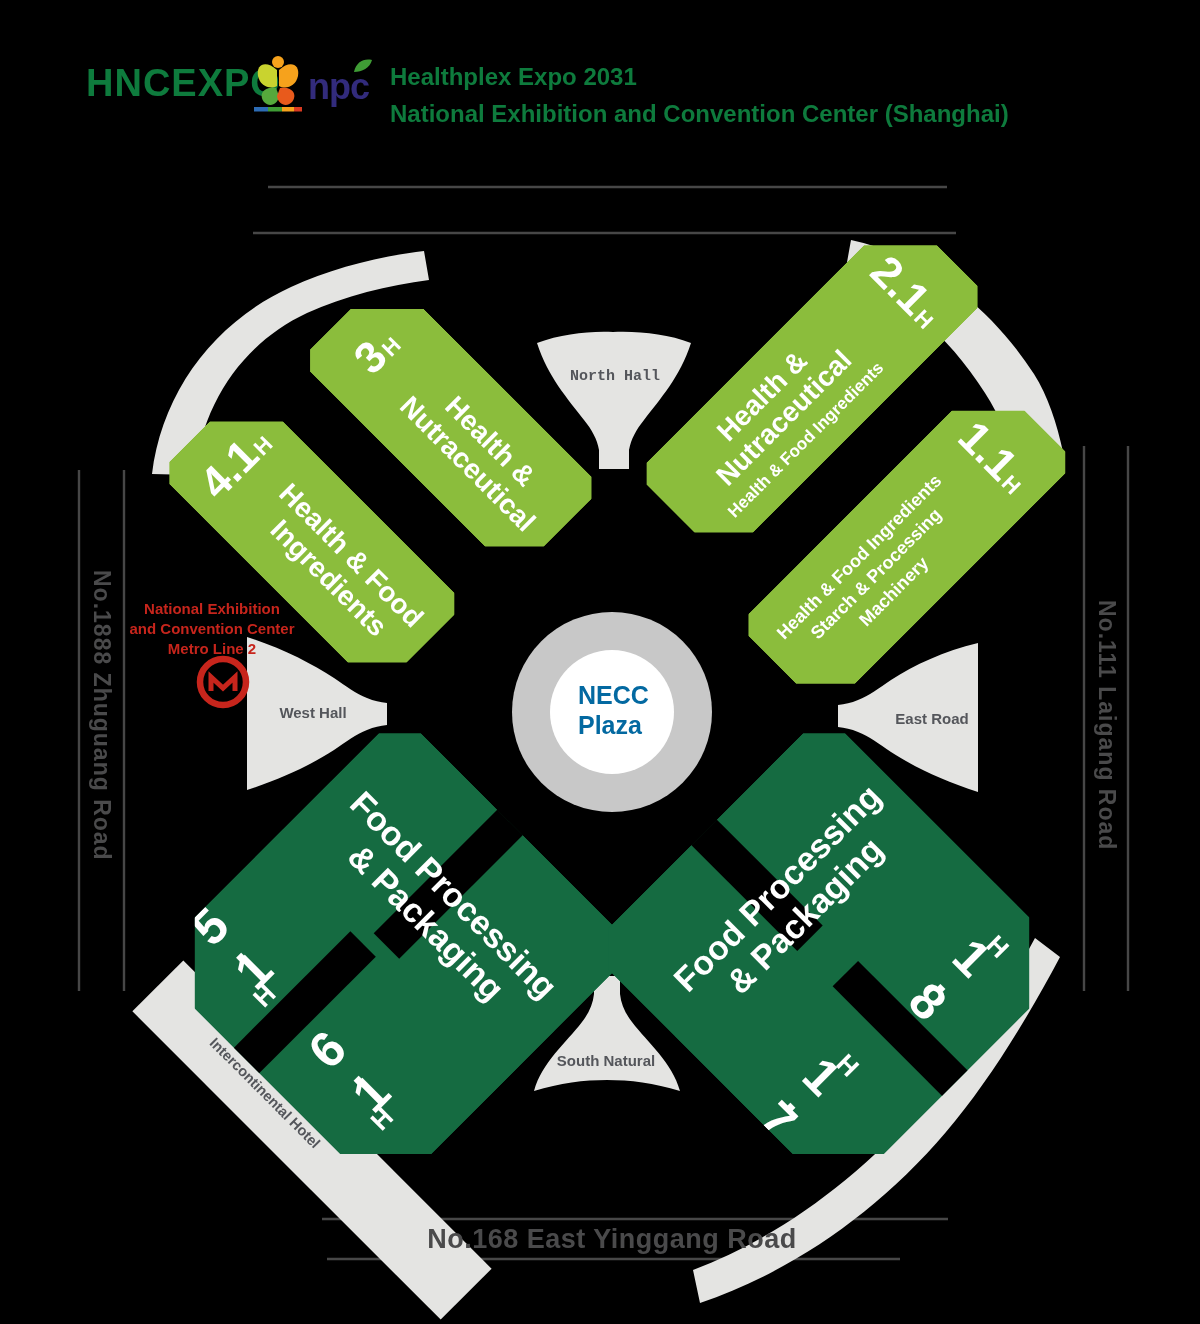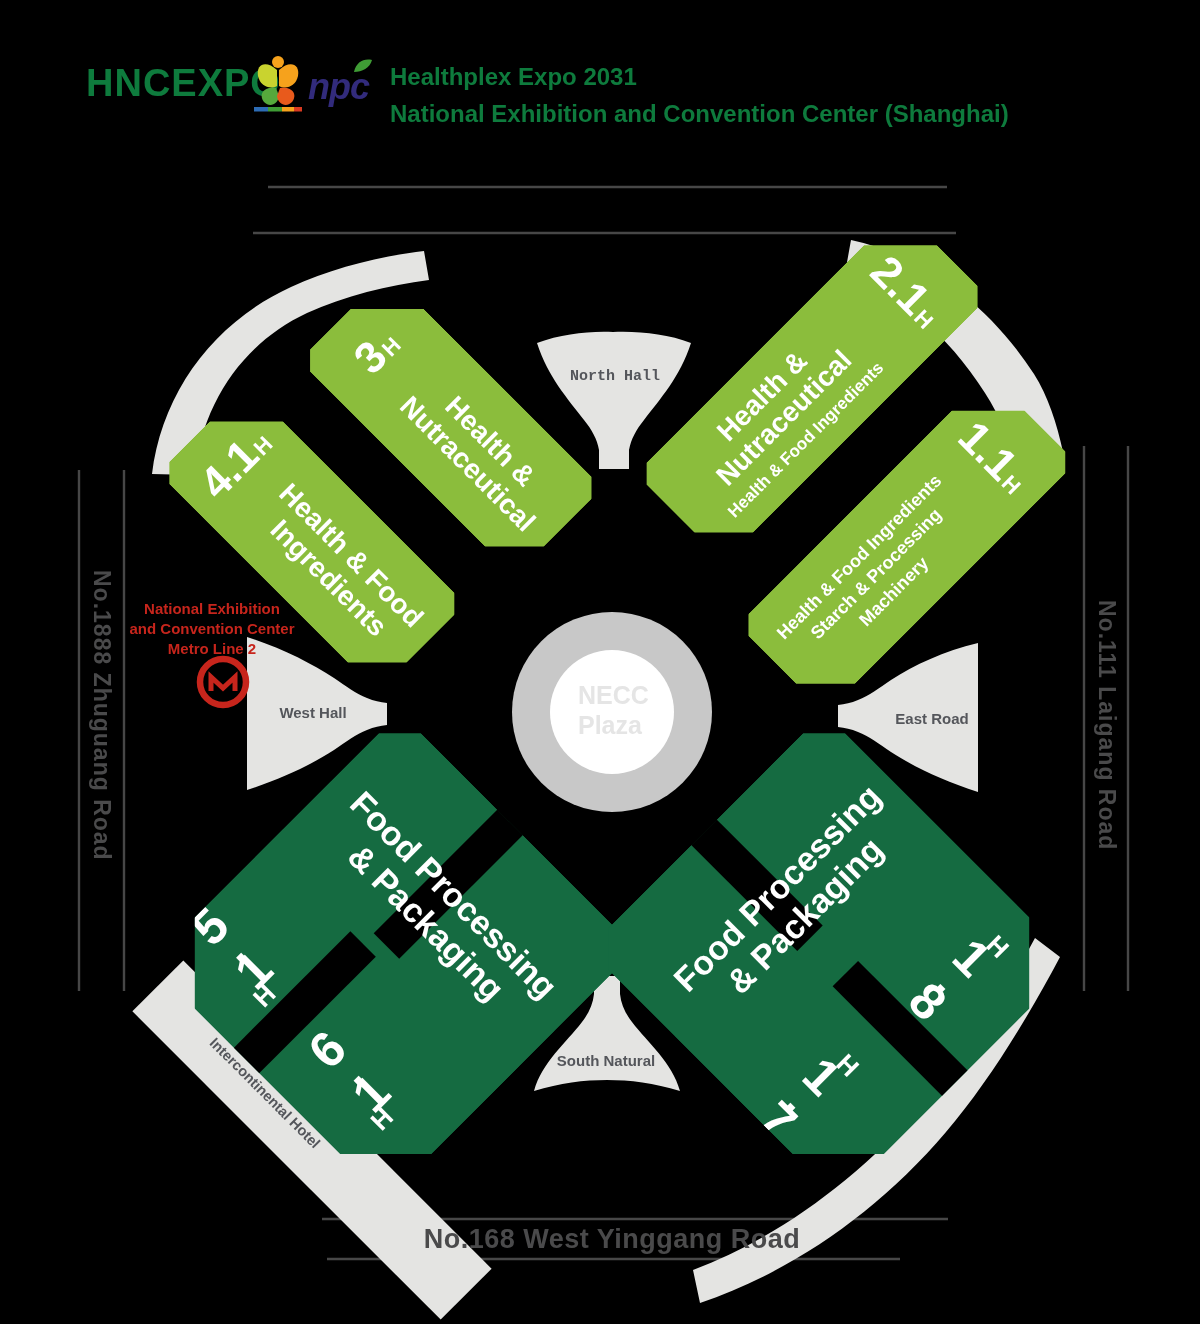--- a/index.html
+++ b/index.html
@@ -4,32 +4,32 @@
 <style>
   html,body{margin:0;padding:0;background:#000;}
   .canvas{position:relative;width:1200px;height:1324px;background:#000;overflow:hidden;
           font-family:"Liberation Sans",sans-serif;font-weight:bold;}
   .abs{position:absolute;}
   svg{display:block;}
 
   
   .brand{position:absolute;left:86px;top:62px;font-size:38px;letter-spacing:1px;color:#0E7B3D;}
   .brandmark{position:absolute;left:252px;top:52px;}
-  .npc{position:absolute;left:308px;top:66px;font-size:36px;color:#322B7C;letter-spacing:-1px;font-style:italic;}
+  .npc{position:absolute;left:308px;top:66px;font-size:36px;color:#322B7C;letter-spacing:-1px;}
   .npcleaf{position:absolute;left:352px;top:58px;}
   .dates{position:absolute;left:86px;top:104px;font-size:45px;letter-spacing:1px;color:#0E7B3D;}
   .event{position:absolute;left:390px;top:58px;font-size:24px;line-height:37px;color:#0E7B3D;}
 
   
   .road-h{position:absolute;text-align:center;font-size:27px;color:#4A4A4B;letter-spacing:0.5px;}
   .road-v{position:absolute;display:flex;align-items:center;justify-content:center;
           writing-mode:vertical-rl;font-size:23px;color:#4A4A4B;letter-spacing:1px;}
 
   
-  .plaza-lbl{position:absolute;left:578px;top:681px;font-size:25px;line-height:1.18;color:#e5e5e5;}
+  .plaza-lbl{position:absolute;left:578px;top:681px;font-size:25px;line-height:1.18;color:#0369a1;}
   .ent{position:absolute;text-align:center;font-size:15px;color:#54565B;}
   .metro-txt{position:absolute;left:112px;top:599px;width:200px;text-align:center;
              font-size:15px;line-height:20px;color:#C7251C;}
   .hotel{position:absolute;left:105px;top:1085px;width:320px;text-align:center;
          font-size:14.5px;color:#54565B;transform:rotate(45deg);}
 
   
   .qwrap{position:absolute;left:612px;top:712px;width:0;height:0;}
   .rot45{transform:rotate(45deg);}
   .rotm45{transform:rotate(-45deg);}
@@ -125,21 +125,21 @@
   <svg class="npcleaf" width="22" height="16" viewBox="0 0 22 16">
     <path fill="#3F9C35" d="M2,14 C4,4 12,0 20,2 C18,10 10,14 2,14 Z"></path>
   </svg>
 
 
   <div class="event">
     <div>Healthplex Expo 2031</div>
     <div>National Exhibition and Convention Center (Shanghai)</div>
   </div>
 
-  <div class="road-h" style="left:362px;top:1224px;width:500px;">No.168 West Yinggang Road</div>
+  <div class="road-h" style="left:362px;top:1224px;width:500px;">No.168 East Yinggang Road</div>
   <div class="road-v" style="left:79px;top:500px;width:45px;height:430px;">No.1888 Zhuguang Road</div>
   <div class="road-v" style="left:1084px;top:500px;width:44px;height:450px;">No.111 Laigang Road</div>
 
   <div class="qwrap rot45">
     <div class="strip tl rneg" style="left:-470px;top:-152px;width:305px;height:125px;">
       <div class="numwrap">
         <div class="numrot">
             <span class="d">3</span>
             <span class="s">H</span>
           </div>

